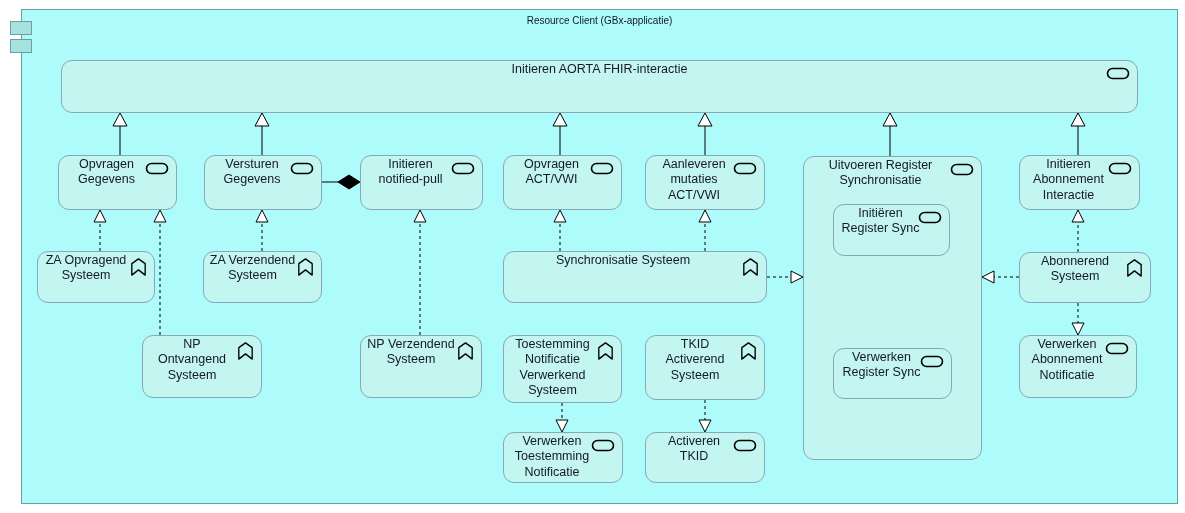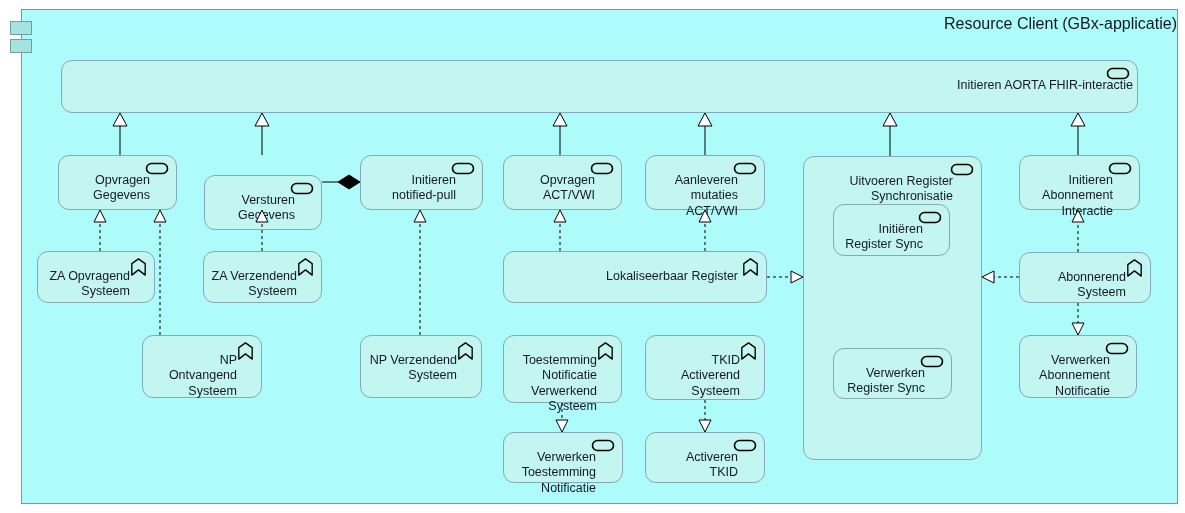--- a/index.html
+++ b/index.html
@@ -1,22 +1,22 @@
 <!DOCTYPE html>
 <html><head>
 <meta charset="utf-8">
 <style>
   html,body{margin:0;padding:0;background:#ffffff;}
   .stage{position:relative;width:1185px;height:513px;font-family:"Liberation Sans",sans-serif;overflow:hidden;}
   .outer{position:absolute;left:21px;top:9px;width:1157px;height:495px;background:#aefbfb;border:1px solid #63a2a6;box-sizing:border-box;}
-  .outer-title{position:absolute;left:0;top:5px;width:100%;text-align:right;font-size:16px;color:#101828;}
+  .outer-title{position:absolute;left:0;top:5px;width:100%;text-align:center;font-size:10px;color:#101828;}
   .comp-rect{position:absolute;width:22px;height:14px;background:#a5e2e0;border:1px solid #6b9fa2;box-sizing:border-box;}
   .node{position:absolute;background:#c3f5f1;border:1px solid #85a9b8;border-radius:11px;box-sizing:border-box;}
   .container-node{background:#c3f5f1;}
-  .lbl{position:absolute;left:4px;right:4px;top:17px;text-align:right;font-size:12.5px;line-height:1.22;color:#151827;white-space:pre-line;}
+  .lbl{position:absolute;left:4px;right:4px;top:1px;text-align:center;font-size:12.5px;line-height:1.22;color:#151827;white-space:pre-line;}
   .svc-ico{position:absolute;top:6px;right:7px;}
   .fn-ico{position:absolute;top:4px;right:5px;}
   .rel-layer{position:absolute;left:0;top:0;width:1185px;height:513px;pointer-events:none;}
 </style>
 </head>
 <body>
 
 <div class="stage">
 
   <div class="outer">
@@ -32,21 +32,21 @@
       </svg>
   </div>
 
   <div class="node" style="left:58px;top:155px;width:119px;height:55px;">
     <div class="lbl" style="right:26px;">Opvragen
 Gegevens</div>
     <svg class="svc-ico" width="24" height="13">
         <rect x="1.5" y="1.5" width="21" height="10" rx="5" ry="5" fill="none" stroke="#000" stroke-width="1.6"></rect>
       </svg>
   </div>
-  <div class="node" style="left:204px;top:155px;width:118px;height:55px;margin-top:20px;">
+  <div class="node" style="left:204px;top:155px;width:118px;height:55px;">
     <div class="lbl" style="right:26px;">Versturen
 Gegevens</div>
     <svg class="svc-ico" width="24" height="13">
         <rect x="1.5" y="1.5" width="21" height="10" rx="5" ry="5" fill="none" stroke="#000" stroke-width="1.6"></rect>
       </svg>
   </div>
   <div class="node" style="left:360px;top:155px;width:123px;height:55px;">
     <div class="lbl" style="right:26px;">Initieren
 notified-pull</div>
     <svg class="svc-ico" width="24" height="13">
@@ -109,21 +109,21 @@
       </svg>
   </div>
   <div class="node" style="left:203px;top:251px;width:119px;height:52px;">
     <div class="lbl" style="right:24px;">ZA Verzendend
 Systeem</div>
     <svg class="fn-ico" width="21" height="22" viewBox="0 0 22 22">
         <path d="M4 19.5 L4 7.5 L11 2.5 L18 7.5 L18 19.5 L11 14 Z" fill="none" stroke="#000" stroke-width="1.4" stroke-linejoin="round"></path>
       </svg>
   </div>
   <div class="node" style="left:503px;top:251px;width:264px;height:52px;">
-    <div class="lbl" style="right:28px;">Lokaliseerbaar Register</div>
+    <div class="lbl" style="right:28px;">Synchronisatie Systeem</div>
     <svg class="fn-ico" width="21" height="22" viewBox="0 0 22 22">
         <path d="M4 19.5 L4 7.5 L11 2.5 L18 7.5 L18 19.5 L11 14 Z" fill="none" stroke="#000" stroke-width="1.4" stroke-linejoin="round"></path>
       </svg>
   </div>
   <div class="node" style="left:1019px;top:252px;width:132px;height:51px;">
     <div class="lbl" style="right:24px;">Abonnerend
 Systeem</div>
     <svg class="fn-ico" width="21" height="22" viewBox="0 0 22 22">
         <path d="M4 19.5 L4 7.5 L11 2.5 L18 7.5 L18 19.5 L11 14 Z" fill="none" stroke="#000" stroke-width="1.4" stroke-linejoin="round"></path>
       </svg>

